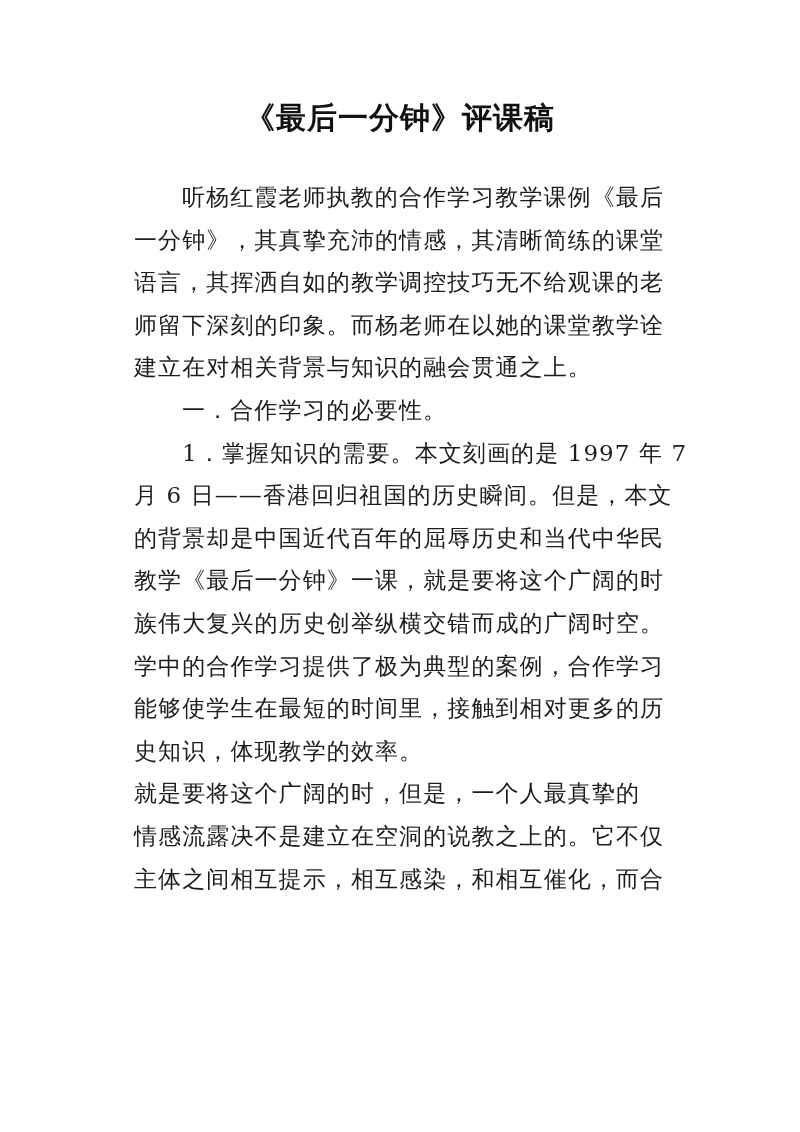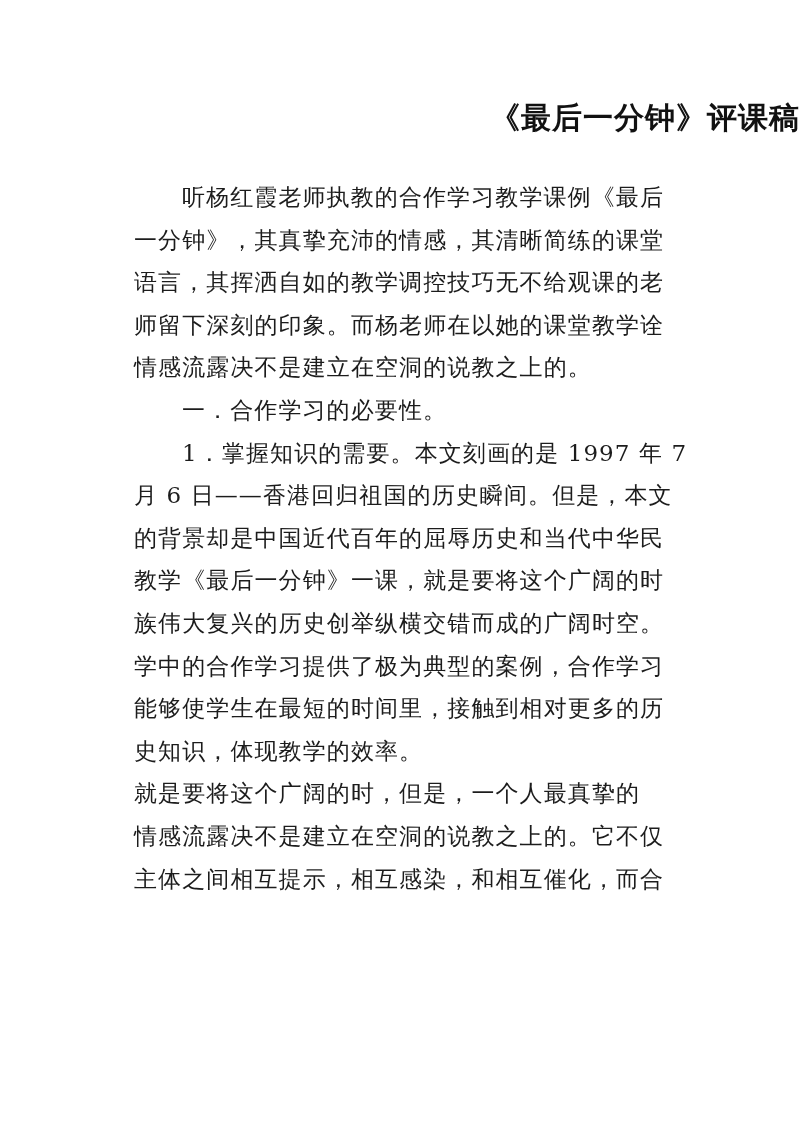--- a/index.html
+++ b/index.html
@@ -21,21 +21,21 @@
       top: 0;
       width: 800px;
       height: 1132px;
       background: #ffffff;
     }
     .doc-title {
       position: absolute;
       left: 0;
       top: 96px;
       width: 800px;
-      text-align: right;
+      text-align: center;
       font-family: "DejaVu Sans", "Liberation Sans", sans-serif;
       font-weight: bold;
       font-size: 30px;
       line-height: 44px;
       letter-spacing: 1px;
       color: #111111;
       margin: 0;
     }
     .body-text {
       position: absolute;
@@ -60,21 +60,21 @@
 <body>
 
 <div class="page">
   <h1 class="doc-title">《最后一分钟》评课稿</h1>
 
   <div class="body-text">
     <span class="line indent">听杨红霞老师执教的合作学习教学课例《最后</span>
     <span class="line">一分钟》，其真挚充沛的情感，其清晰简练的课堂</span>
     <span class="line">语言，其挥洒自如的教学调控技巧无不给观课的老</span>
     <span class="line">师留下深刻的印象。而杨老师在以她的课堂教学诠</span>
-    <span class="line">情感流露决不是建立在空洞的说教之上的。</span>
+    <span class="line">建立在对相关背景与知识的融会贯通之上。</span>
     <span class="line indent">一．合作学习的必要性。</span>
     <span class="line indent">1．掌握知识的需要。本文刻画的是 1997 年 7</span>
     <span class="line">月 6 日——香港回归祖国的历史瞬间。但是，本文</span>
     <span class="line">的背景却是中国近代百年的屈辱历史和当代中华民</span>
     <span class="line">教学《最后一分钟》一课，就是要将这个广阔的时</span>
     <span class="line">族伟大复兴的历史创举纵横交错而成的广阔时空。</span>
     <span class="line">学中的合作学习提供了极为典型的案例，合作学习</span>
     <span class="line">能够使学生在最短的时间里，接触到相对更多的历</span>
     <span class="line">史知识，体现教学的效率。</span>
     <span class="line">就是要将这个广阔的时，但是，一个人最真挚的</span>

